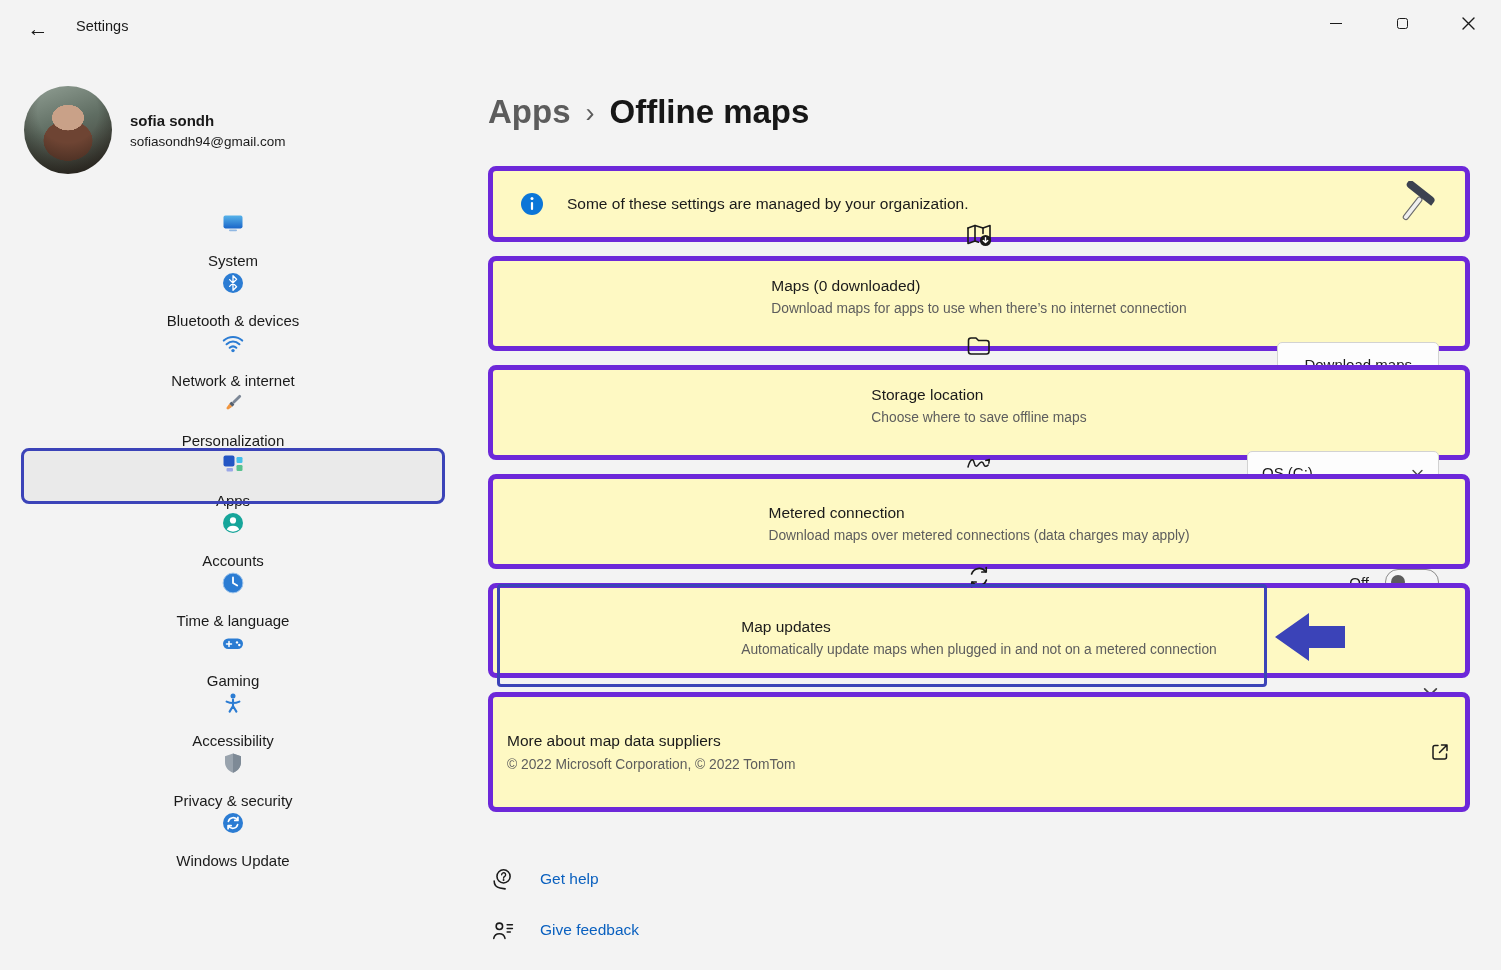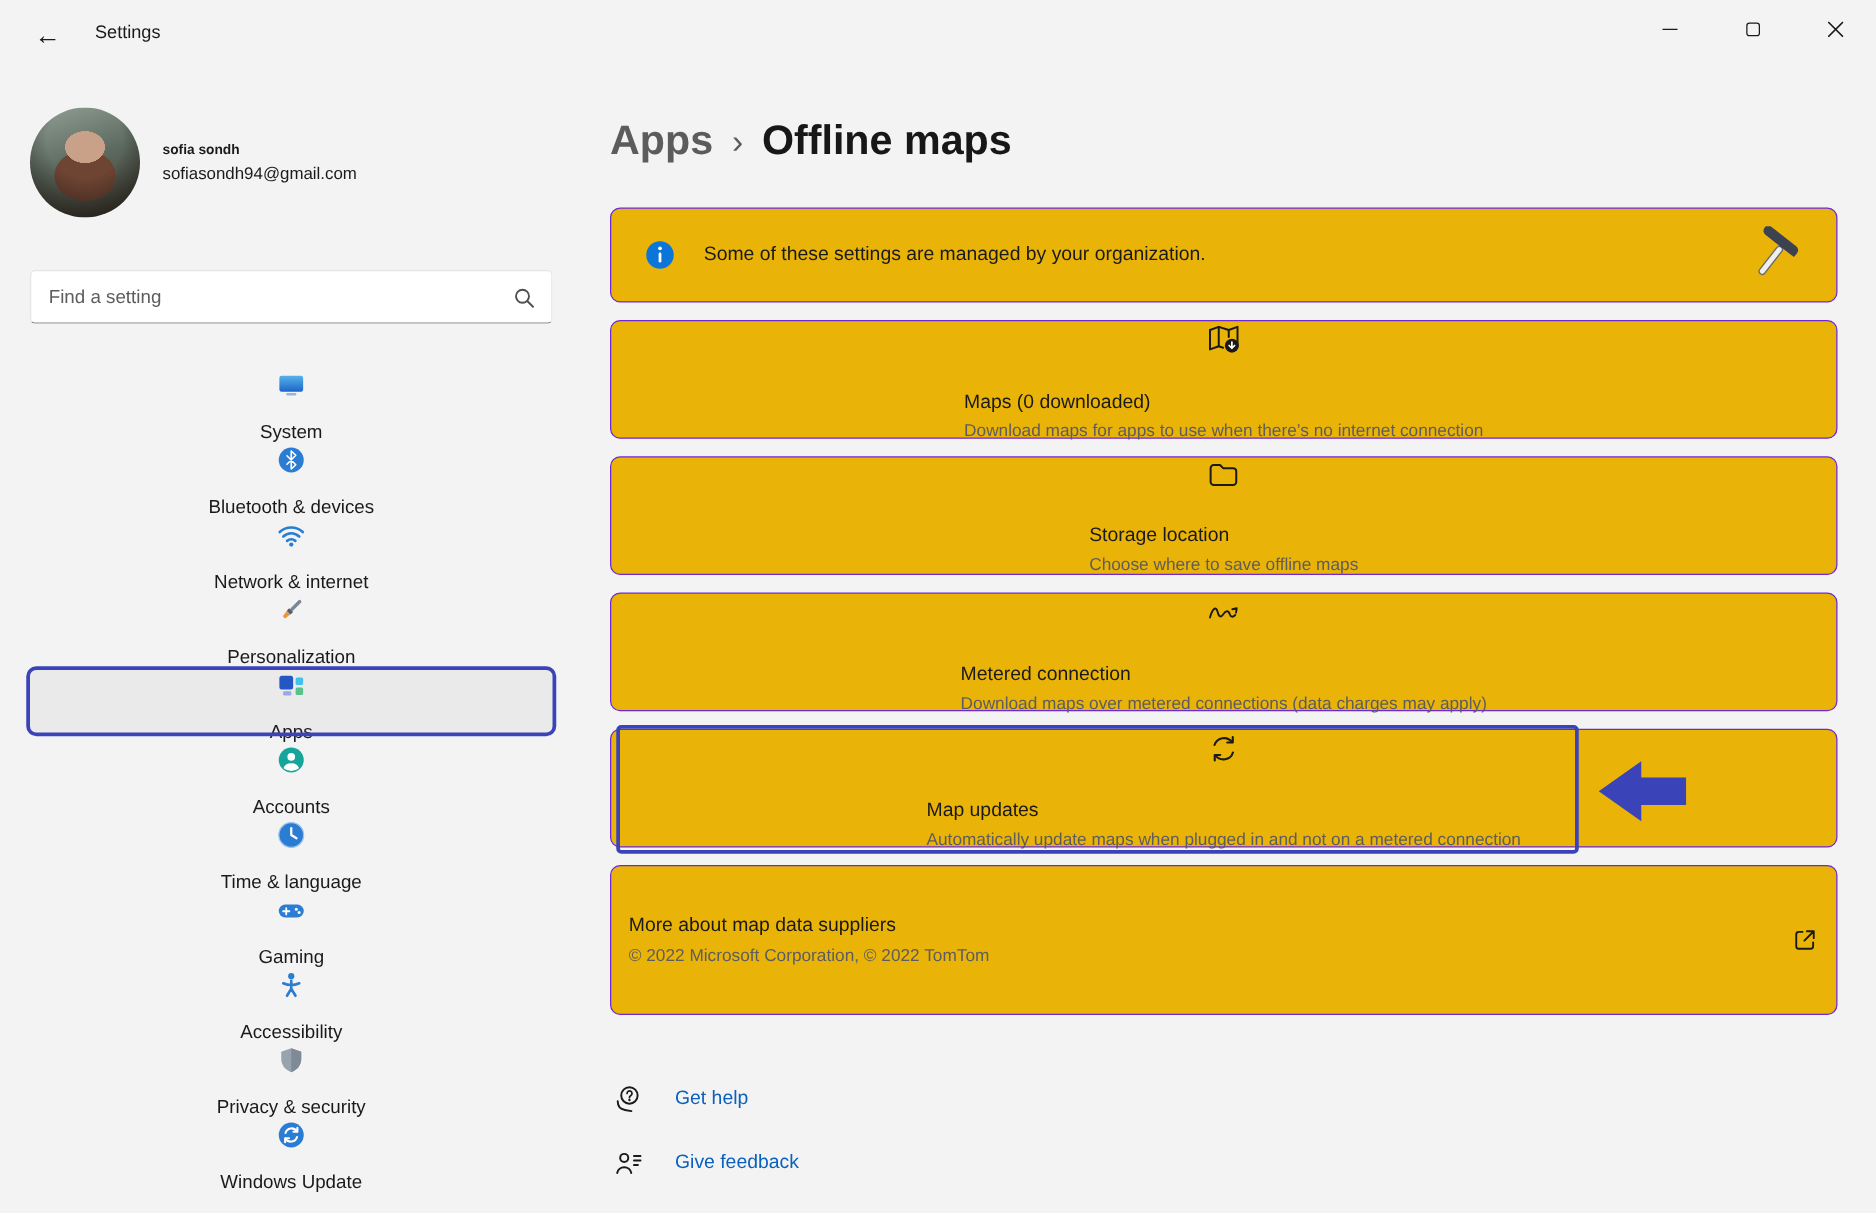--- a/index.html
+++ b/index.html
@@ -33,21 +33,21 @@
   .sidebar { position:absolute; left:0; top:56px; width:466px; bottom:0; padding:0 24px; }
   .profile { display:flex; align-items:center; gap:18px; margin-top:30px; }
   .avatar {
     width:88px; height:88px; border-radius:50%; flex:0 0 auto;
     background:
       radial-gradient(circle at 50% 30%, rgba(0,0,0,0) 0 40%, rgba(20,15,10,0.55) 80%),
       radial-gradient(ellipse 30% 24% at 50% 36%, #c9a188 0 60%, rgba(0,0,0,0) 61%),
       radial-gradient(ellipse 46% 38% at 50% 62%, #6e4433 0 60%, rgba(0,0,0,0) 61%),
       linear-gradient(160deg, #93a196 0%, #5f6d62 45%, #3b362f 100%);
   }
-  .profile-name { font-size:11px; font-weight:bold; }
+  .profile-name { font-size:15px; font-weight:bold; }
   .profile-email { font-size:13.5px; margin-top:5px; color:#1a1a1a; }
 
   .searchbox {
     margin-top:42px; position:relative; height:43px; background:#ffffff;
     border:1px solid #e5e5e5; border-bottom-color:#868686; border-radius:4px;
   }
   .searchbox input {
     width:100%; height:100%; border:none; outline:none; background:transparent;
     padding:0 42px 0 14px; font-size:15px; color:#3a3a3a; font-family:inherit;
   }
@@ -63,22 +63,22 @@
   .nav-icon { width:24px; height:24px; flex:0 0 auto; }
 
   
   .main { position:absolute; left:488px; top:84px; width:982px; }
   .breadcrumb { display:flex; align-items:center; gap:15px; height:56px; }
   .crumb-parent { font-size:33px; font-weight:600; color:#5c5c5c; cursor:pointer; }
   .crumb-sep { font-size:27px; color:#5c5c5c; padding-top:3px; }
   .crumb-current { font-size:33px; font-weight:700; color:#171717; }
 
   .card {
-    background:#eab308; border:1px solid #6d28d9; border-radius:8px;
-    display:flex; align-items:center; position:relative;
+    background:#fef9c3; border:5px solid #6d28d9; border-radius:8px;
+    display:flex; align-items:center; position:relative;justify-content:center;
   }
   .banner { height:76px; margin-top:26px; padding:0 26px; gap:22px; }
   .banner-text { font-size:15.5px; }
   .banner-art { margin-left:auto; }
 
   .setting-card { height:95px; margin-top:14px; padding:0 26px; gap:26px;flex-direction:column; }
   .card-icon { width:32px; display:flex; justify-content:center; flex:0 0 auto; }
   .card-title { font-size:15.5px; color:#1a1a1a; }
   .card-desc { font-size:13.8px; color:#5d5d5d; margin-top:6px; }
   .card-action { margin-left:auto; display:flex; align-items:center; }
@@ -139,27 +139,20 @@
 
 <aside class="sidebar">
   <div class="profile">
     <div class="avatar"></div>
     <div>
       <div class="profile-name">sofia sondh</div>
       <div class="profile-email">sofiasondh94@gmail.com</div>
     </div>
   </div>
 
-  <div class="searchbox">
-    <input type="text" placeholder="Find a setting" style="">
-    <svg class="search-icon" width="17" height="17" viewBox="0 0 17 17">
-      <circle cx="7" cy="7" r="5.2" fill="none" stroke="#4f4f4f" stroke-width="1.5"></circle>
-      <line x1="11" y1="11" x2="15.4" y2="15.4" stroke="#4f4f4f" stroke-width="1.5" stroke-linecap="round"></line>
-    </svg>
-  </div>
 
   <nav class="nav">
     <div class="nav-item">
       <svg class="nav-icon" viewBox="0 0 24 24">
         <defs>
             <linearGradient id="gSys" x1="0" y1="0" x2="0" y2="1">
               <stop offset="0" stop-color="#56b2e9"></stop>
               <stop offset="1" stop-color="#1b66c9"></stop>
             </linearGradient>
           </defs>

